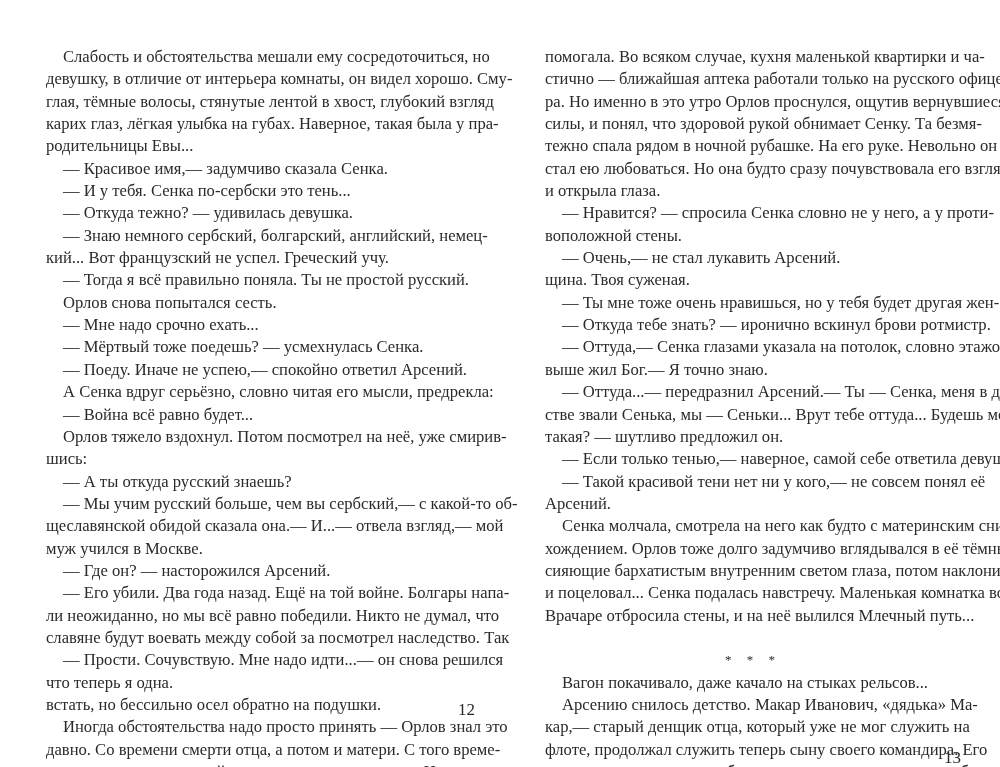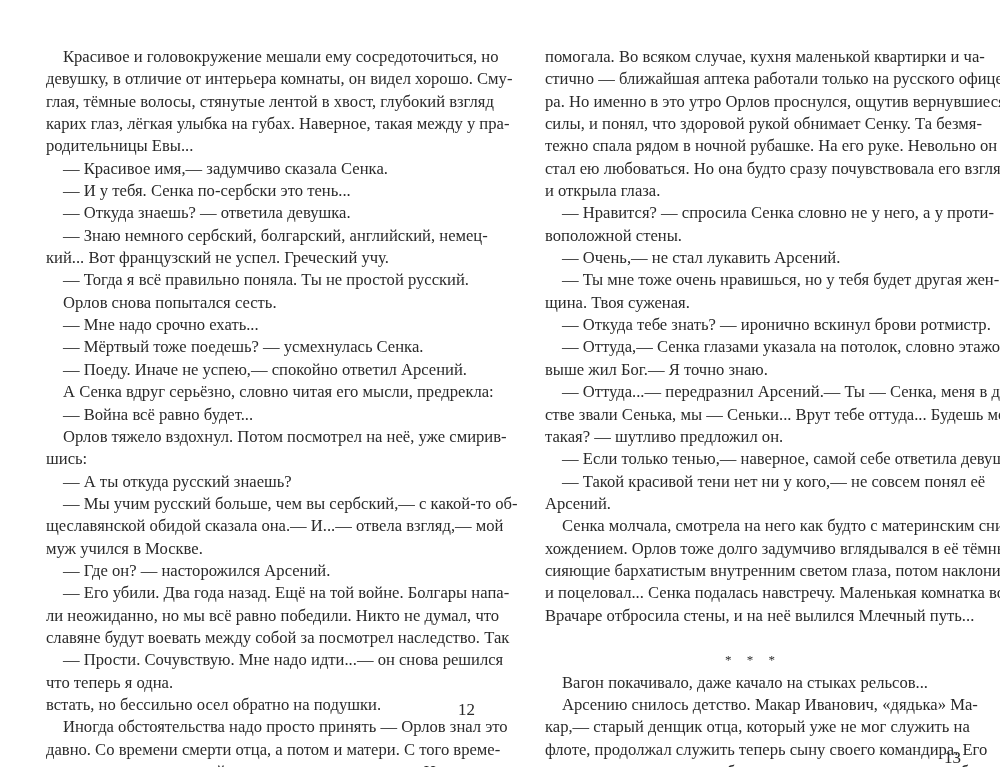--- a/index.html
+++ b/index.html
@@ -14,28 +14,28 @@
   .line.center { text-align: center; text-align-last: center; letter-spacing: 6px; font-size: 13px; }
   .line.blank { height: 22.35px; }
   .pagenum { position: absolute; top: 700px; font-size: 17px; text-align: right; }
   .pagenum.left { left: 46px; width: 429px; }
   .pagenum.right { left: 545px; width: 416px; margin-top: 48px; }
 </style>
 </head>
 <body>
 
 <div class="page left" id="left-page">
-    <span class="line indent">Красивое и головокружение мешали ему сосредоточиться, но</span>
+    <span class="line indent">Слабость и обстоятельства мешали ему сосредоточиться, но</span>
     <span class="line ">девушку, в отличие от интерьера комнаты, он видел хорошо. Сму-</span>
     <span class="line ">глая, тёмные волосы, стянутые лентой в хвост, глубокий взгляд</span>
-    <span class="line ">карих глаз, лёгкая улыбка на губах. Наверное, такая между у пра-</span>
+    <span class="line ">карих глаз, лёгкая улыбка на губах. Наверное, такая была у пра-</span>
     <span class="line last">родительницы Евы...</span>
     <span class="line indent last">— Красивое имя,— задумчиво сказала Сенка.</span>
     <span class="line indent last">— И у тебя. Сенка по-сербски это тень...</span>
-    <span class="line indent last">— Откуда знаешь? — ответила девушка.</span>
+    <span class="line indent last">— Откуда тежно? — удивилась девушка.</span>
     <span class="line indent">— Знаю немного сербский, болгарский, английский, немец-</span>
     <span class="line last">кий... Вот французский не успел. Греческий учу.</span>
     <span class="line indent last">— Тогда я всё правильно поняла. Ты не простой русский.</span>
     <span class="line indent last">Орлов снова попытался сесть.</span>
     <span class="line indent last">— Мне надо срочно ехать...</span>
     <span class="line indent last">— Мёртвый тоже поедешь? — усмехнулась Сенка.</span>
     <span class="line indent last">— Поеду. Иначе не успею,— спокойно ответил Арсений.</span>
     <span class="line indent last">А Сенка вдруг серьёзно, словно читая его мысли, предрекла:</span>
     <span class="line indent last">— Война всё равно будет...</span>
     <span class="line indent">Орлов тяжело вздохнул. Потом посмотрел на неё, уже смирив-</span>
@@ -61,22 +61,22 @@
     <span class="line ">помогала. Во всяком случае, кухня маленькой квартирки и ча-</span>
     <span class="line ">стично — ближайшая аптека работали только на русского офице-</span>
     <span class="line ">ра. Но именно в это утро Орлов проснулся, ощутив вернувшиеся</span>
     <span class="line ">силы, и понял, что здоровой рукой обнимает Сенку. Та безмя-</span>
     <span class="line ">тежно спала рядом в ночной рубашке. На его руке. Невольно он</span>
     <span class="line ">стал ею любоваться. Но она будто сразу почувствовала его взгляд</span>
     <span class="line last">и открыла глаза.</span>
     <span class="line indent">— Нравится? — спросила Сенка словно не у него, а у проти-</span>
     <span class="line last">воположной стены.</span>
     <span class="line indent last">— Очень,— не стал лукавить Арсений.</span>
+    <span class="line last">щина. Твоя суженая.</span>
     <span class="line indent">— Ты мне тоже очень нравишься, но у тебя будет другая жен-</span>
-    <span class="line last">щина. Твоя суженая.</span>
     <span class="line indent last">— Откуда тебе знать? — иронично вскинул брови ротмистр.</span>
     <span class="line indent">— Оттуда,— Сенка глазами указала на потолок, словно этажом</span>
     <span class="line last">выше жил Бог.— Я точно знаю.</span>
     <span class="line indent">— Оттуда...— передразнил Арсений.— Ты — Сенка, меня в дет-</span>
     <span class="line ">стве звали Сенька, мы — Сеньки... Врут тебе оттуда... Будешь моей</span>
     <span class="line last">такая? — шутливо предложил он.</span>
     <span class="line indent last">— Если только тенью,— наверное, самой себе ответила девушка.</span>
     <span class="line indent">— Такой красивой тени нет ни у кого,— не совсем понял её</span>
     <span class="line last">Арсений.</span>
     <span class="line indent">Сенка молчала, смотрела на него как будто с материнским снис-</span>

